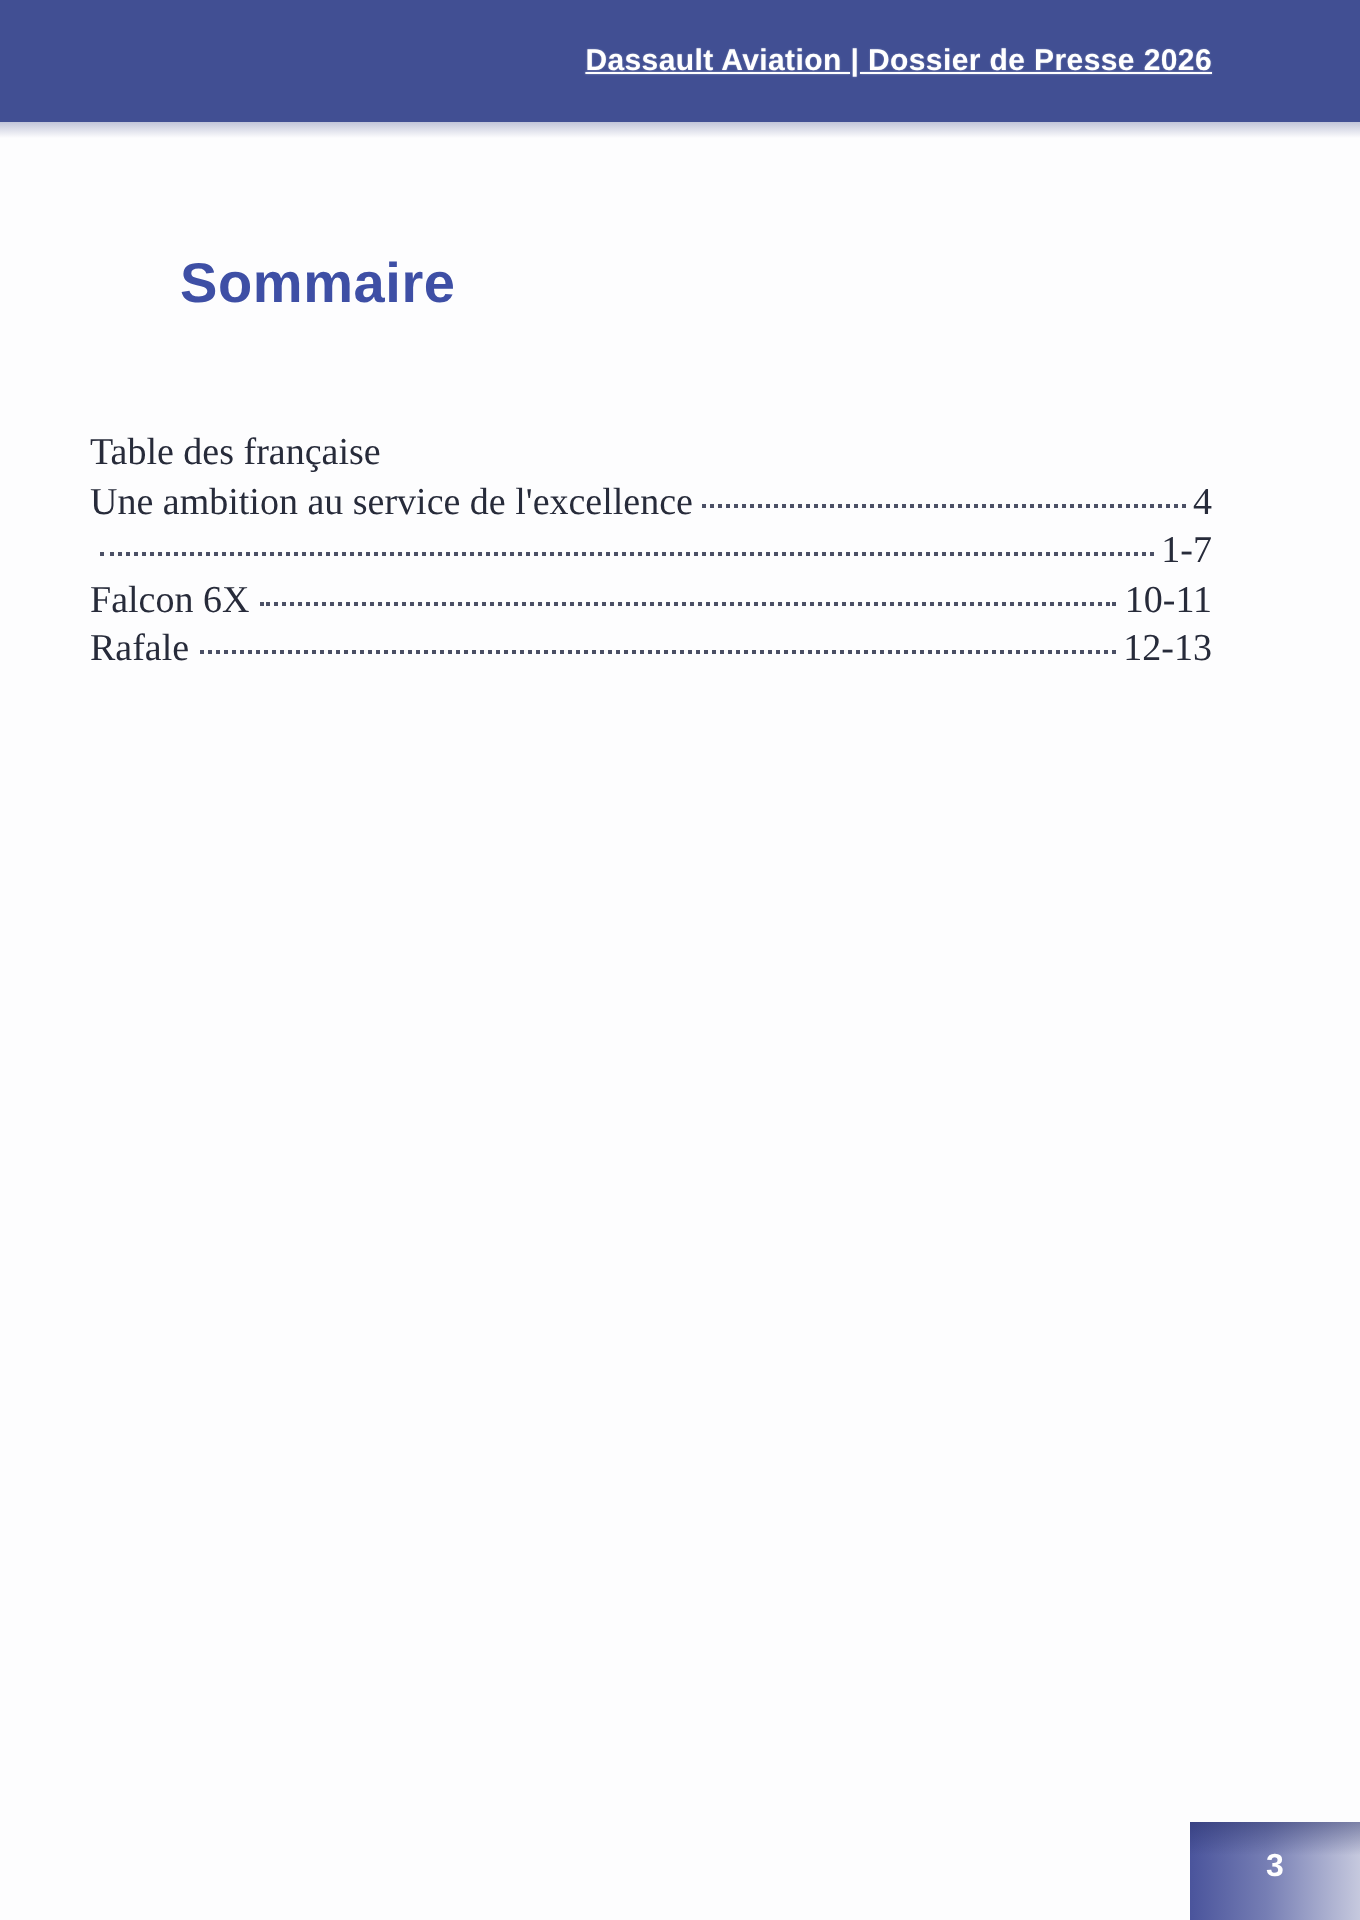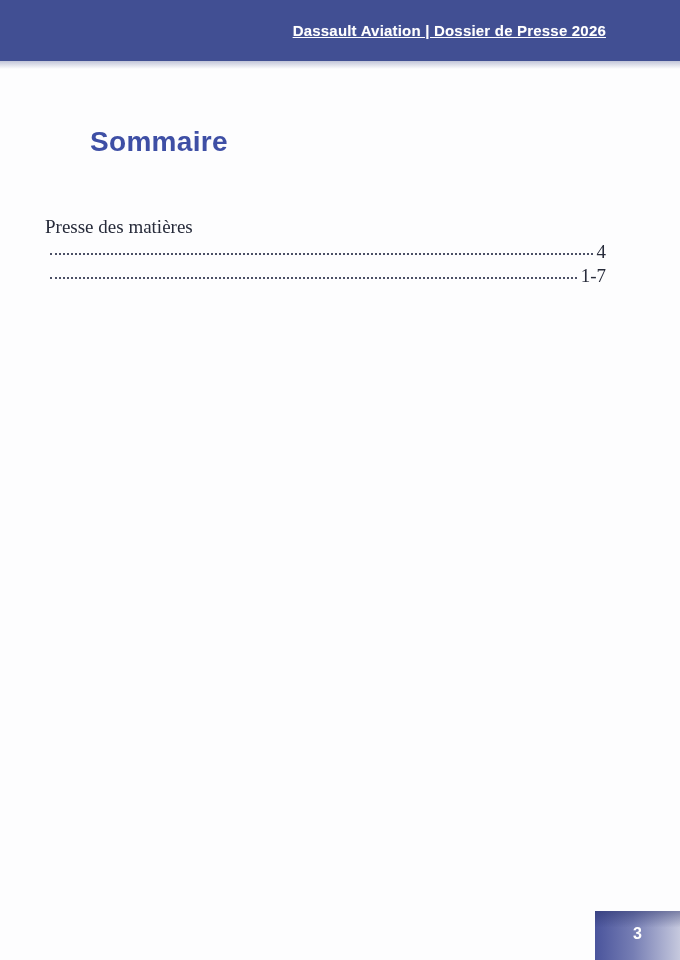--- a/index.html
+++ b/index.html
@@ -109,34 +109,45 @@
 <body>
 
 <div class="header-band">
   <span class="header-band-text">Dassault Aviation | Dossier de Presse 2026</span>
 </div>
 <div class="header-fade"></div>
 
 <h1 class="page-title">Sommaire</h1>
 
 <div class="toc">
-  <div class="toc-heading">Presse des matières</div>
+  <div class="toc-heading">Table des française</div>
 
   <div>
 
       <div class="toc-entry">
+        <span class="toc-entry-label">Une ambition au service de l'excellence</span>
         <span class="dot-leader"></span>
         <span class="toc-entry-page">4</span>
       </div>
 
       <div class="toc-entry">
         <span class="dot-leader"></span>
         <span class="toc-entry-page">1-7</span>
       </div>
 
+      <div class="toc-entry">
+        <span class="toc-entry-label">Falcon 6X</span>
+        <span class="dot-leader"></span>
+        <span class="toc-entry-page">10-11</span>
+      </div>
 
+      <div class="toc-entry">
+        <span class="toc-entry-label">Rafale</span>
+        <span class="dot-leader"></span>
+        <span class="toc-entry-page">12-13</span>
+      </div>
 
     </div>
 </div>
 
 <div class="footer-page-box">
   <span class="footer-page-number">3</span>
 </div>
 
 </body></html>

